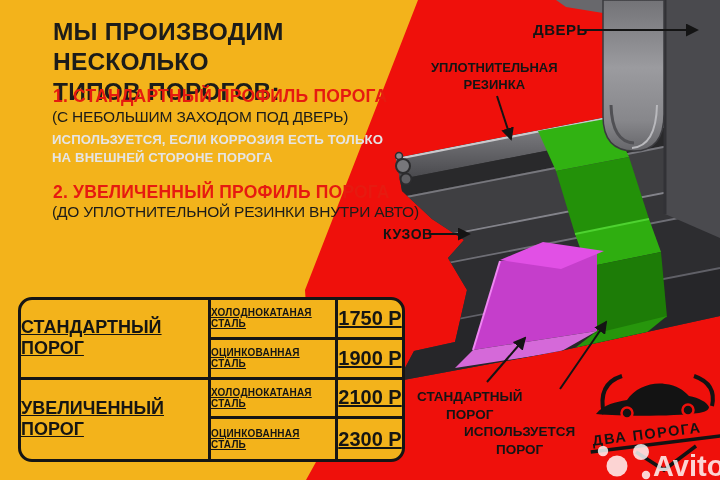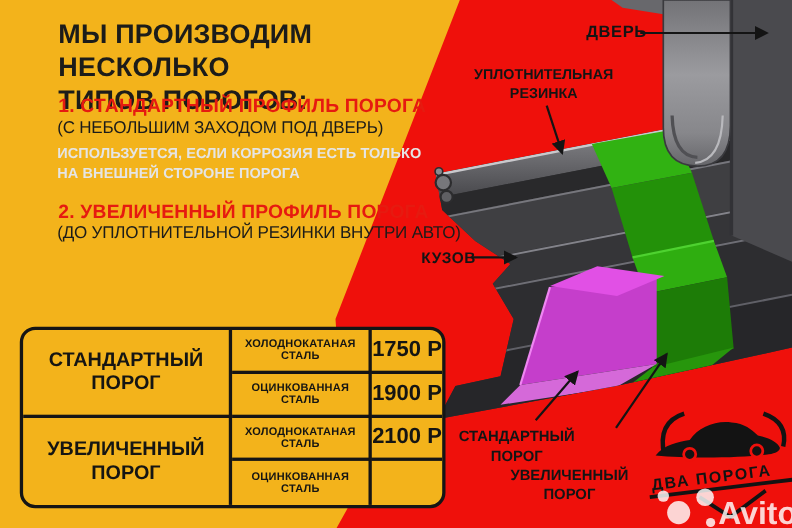--- a/index.html
+++ b/index.html
@@ -25,21 +25,21 @@
   
   .ptable{
     left:18px;top:297px;width:387px;height:165px;
     background:#F3B31B;border:3px solid #151515;border-radius:14px;
     box-sizing:border-box;overflow:hidden;
     display:grid;grid-template-columns:190px 127px 1fr;
     grid-template-rows:1fr 1fr 1fr 1fr;
   }
   .ptable .cell{
     display:flex;align-items:center;justify-content:center;
-    color:#151513;text-align:center;box-sizing:border-box;
+    color:#151513;box-sizing:border-box;text-decoration:underline;
   }
   .c-prod{grid-row:span 2;font-size:18px;font-weight:bold;border-right:3px solid #151515;}
   .c-prod.top{border-bottom:3px solid #151515;}
   .c-steel{font-size:10px;font-weight:bold;border-right:3px solid #151515;border-bottom:3px solid #151515;letter-spacing:.2px;}
   .c-steel.last{border-bottom:none;}
   .c-price{font-size:20px;font-weight:bold;border-bottom:3px solid #151515;}
   .c-price.last{border-bottom:none;}
 </style>
 </head>
 <body>
@@ -160,29 +160,30 @@
 
   <div class="abs sec-head" style="left:53px;top:182px">2. УВЕЛИЧЕННЫЙ ПРОФИЛЬ ПОРОГА</div>
   <div class="abs sec-sub" style="left:52px;top:203px">(ДО УПЛОТНИТЕЛЬНОЙ РЕЗИНКИ ВНУТРИ АВТО)</div>
 
   <div class="abs dlabel" style="left:533px;top:21px;font-size:15px;letter-spacing:.5px">ДВЕРЬ</div>
   <div class="abs dlabel pre" style="left:431px;top:59px;font-size:13px;line-height:17px">УПЛОТНИТЕЛЬНАЯ
 РЕЗИНКА</div>
   <div class="abs dlabel" style="left:383px;top:226px;font-size:14px;letter-spacing:.5px">КУЗОВ</div>
   <div class="abs dlabel pre" style="left:417px;top:388px;font-size:13.5px;line-height:18px">СТАНДАРТНЫЙ
 ПОРОГ</div>
-  <div class="abs dlabel pre" style="left:464px;top:423px;font-size:13.5px;line-height:18px">УВЕЛИЧЕННЫЙ
+  <div class="abs dlabel pre" style="left:464px;top:423px;font-size:13.5px;line-height:18px">ИСПОЛЬЗУЕТСЯ
 ПОРОГ</div>
 
   <div class="abs ptable">
     <div class="cell c-prod top">СТАНДАРТНЫЙ ПОРОГ</div>
     <div class="cell c-steel">ХОЛОДНОКАТАНАЯ СТАЛЬ</div>
     <div class="cell c-price">1750 Р</div>
     <div class="cell c-steel">ОЦИНКОВАННАЯ СТАЛЬ</div>
     <div class="cell c-price">1900 Р</div>
 
     <div class="cell c-prod">УВЕЛИЧЕННЫЙ ПОРОГ</div>
     <div class="cell c-steel">ХОЛОДНОКАТАНАЯ СТАЛЬ</div>
     <div class="cell c-price">2100 Р</div>
     <div class="cell c-steel last">ОЦИНКОВАННАЯ СТАЛЬ</div>
+    <div class="cell c-price last">2300 Р</div>
   </div>
 
 </div>
 
 </body></html>

